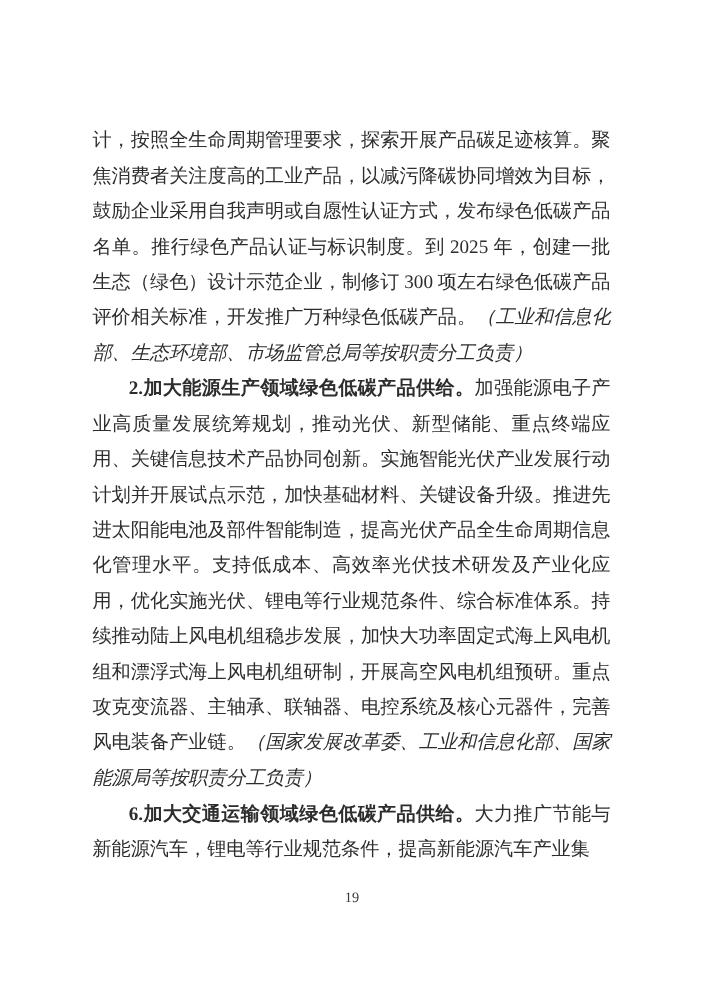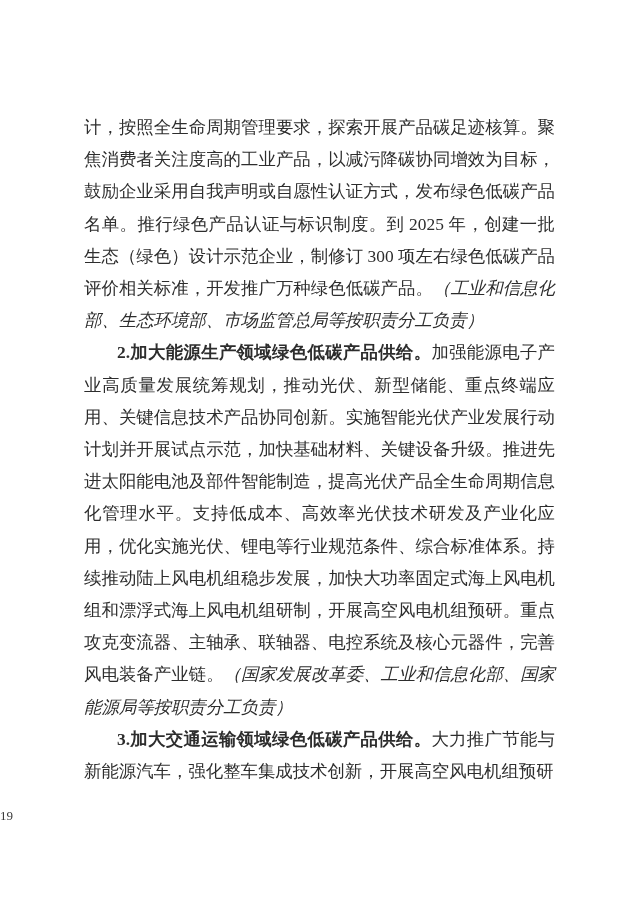--- a/index.html
+++ b/index.html
@@ -47,29 +47,29 @@
   }
   .seg-kai {
     font-weight: normal;
     font-style: italic;
   }
   .page-number {
     position: absolute;
     top: 808px;
     left: 0;
     width: 640px;
-    text-align: left;
+    text-align: center;
     font-size: 13px;
     color: #3a3a3a;
     font-family: "Liberation Serif", "DejaVu Serif", serif;
   }
 </style>
 </head>
 <body>
 
 <div class="page">
   <div class="text-block">
       <p><span class="seg-body">计，按照全生命周期管理要求，探索开展产品碳足迹核算。聚焦消费者关注度高的工业产品，以减污降碳协同增效为目标，鼓励企业采用自我声明或自愿性认证方式，发布绿色低碳产品名单。推行绿色产品认证与标识制度。到 2025 年，创建一批生态（绿色）设计示范企业，制修订 300 项左右绿色低碳产品评价相关标准，开发推广万种绿色低碳产品。</span><span class="seg-kai">（工业和信息化部、生态环境部、市场监管总局等按职责分工负责）</span></p>
       <p class="indent"><span class="seg-bold">2.加大能源生产领域绿色低碳产品供给。</span><span class="seg-body">加强能源电子产业高质量发展统筹规划，推动光伏、新型储能、重点终端应用、关键信息技术产品协同创新。实施智能光伏产业发展行动计划并开展试点示范，加快基础材料、关键设备升级。推进先进太阳能电池及部件智能制造，提高光伏产品全生命周期信息化管理水平。支持低成本、高效率光伏技术研发及产业化应用，优化实施光伏、锂电等行业规范条件、综合标准体系。持续推动陆上风电机组稳步发展，加快大功率固定式海上风电机组和漂浮式海上风电机组研制，开展高空风电机组预研。重点攻克变流器、主轴承、联轴器、电控系统及核心元器件，完善风电装备产业链。</span><span class="seg-kai">（国家发展改革委、工业和信息化部、国家能源局等按职责分工负责）</span></p>
-      <p class="indent"><span class="seg-bold">3.加大交通运输领域绿色低碳产品供给。</span><span class="seg-body">大力推广节能与新能源汽车，强化整车集成技术创新，开展高空风电机组预研</span></p>
+      <p class="indent"><span class="seg-bold">6.加大交通运输领域绿色低碳产品供给。</span><span class="seg-body">大力推广节能与新能源汽车，锂电等行业规范条件，提高新能源汽车产业集</span></p>
     </div>
   <div class="page-number">19</div>
 </div>
 
 </body></html>

